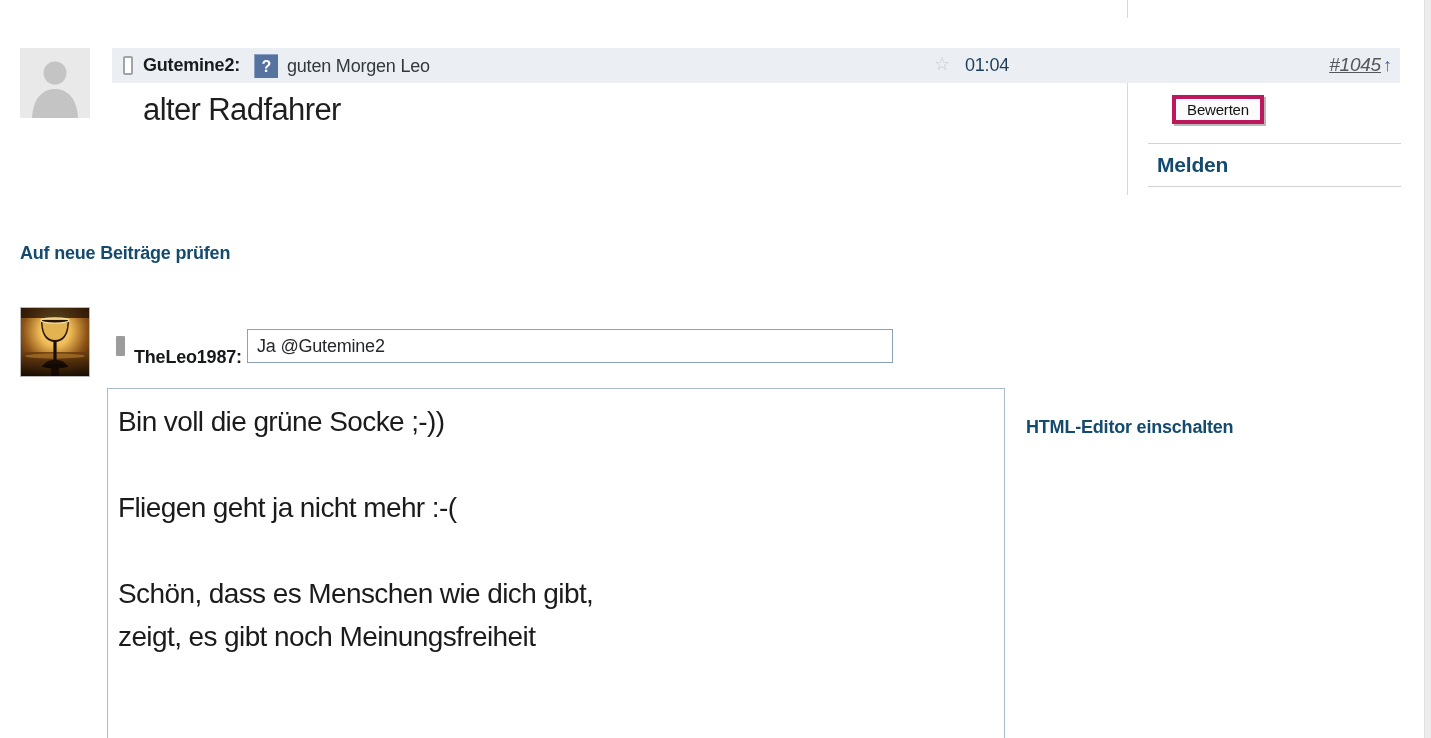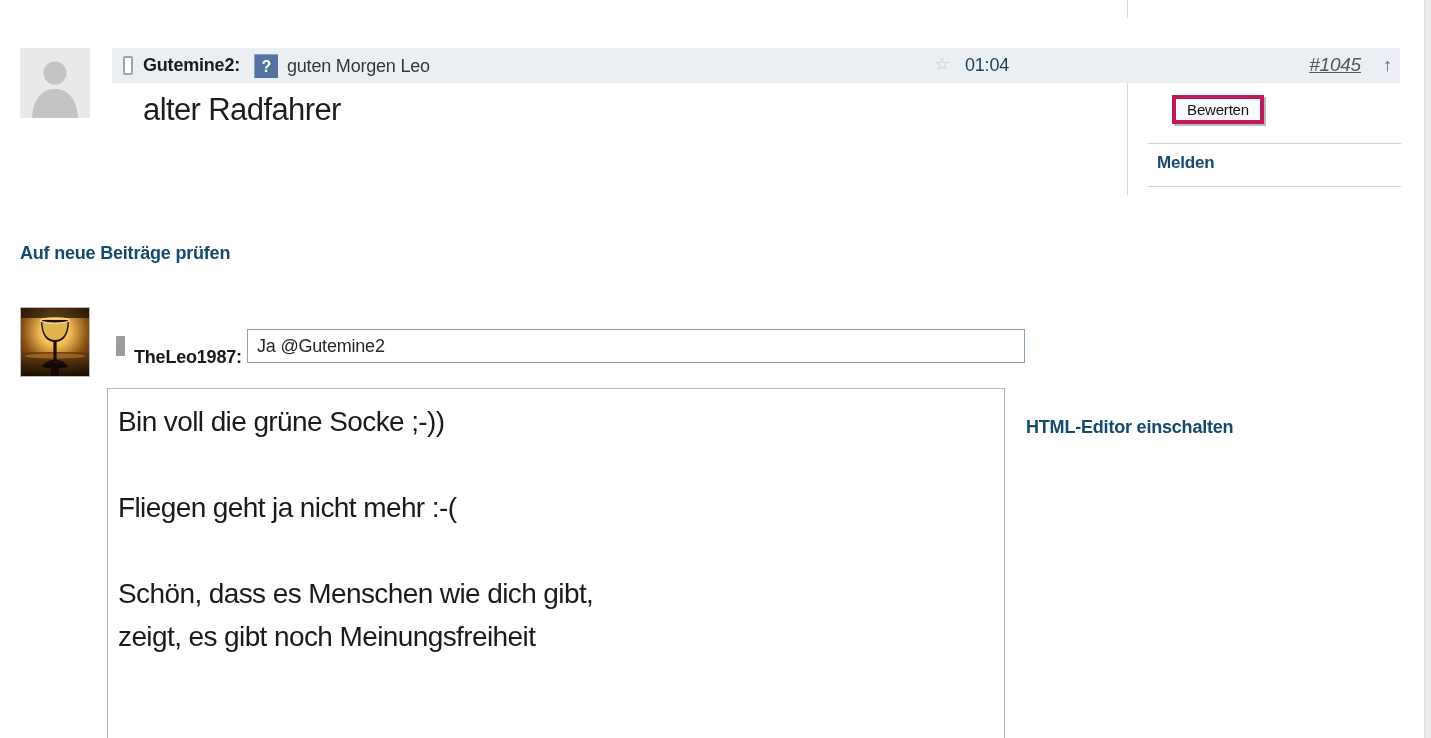--- a/index.html
+++ b/index.html
@@ -42,21 +42,21 @@
   .star{
     position:absolute;left:822px;top:5px;
     font-size:18px;color:#c6c9cc;cursor:pointer;
   }
   .c1-time{
     position:absolute;left:853px;top:7px;
     font-size:18px;color:#1d3d5b;letter-spacing:-0.2px;
   }
   .postnum-wrap{
     position:absolute;right:8px;top:6px;
-    display:flex;align-items:center;gap:22px;
+    display:flex;align-items:center;gap:2px;
   }
   .postnum{
     font-size:19px;font-style:italic;color:#54585c;
     text-decoration:underline;letter-spacing:-0.2px;cursor:pointer;
   }
   .uparrow{font-size:18px;color:#4f5b9b;cursor:pointer;}
   .c1-body{
     left:143px;top:90px;
     font-size:31px;color:#1e1e1e;letter-spacing:-0.6px;line-height:40px;
   }
@@ -71,21 +71,21 @@
     box-shadow:2px 2px 0 #b9b9b9;
     font-family:Liberation Sans, sans-serif;
     font-size:15px;color:#131313;letter-spacing:-0.2px;
     cursor:pointer;
   }
   .hr{left:1148px;width:253px;height:1px;background:#d2d2d2;}
   .hr.h1{top:143px;}
   .hr.h2{top:186px;}
   .report-link{
     left:1157px;top:153px;
-    font-size:17px;font-weight:bold;color:#134a6e;
+    font-size:21px;font-weight:bold;color:#134a6e;
     letter-spacing:-0.2px;cursor:pointer;
   }
 
   
   .check-link{
     left:20px;top:243px;
     font-size:18px;font-weight:bold;color:#134a6e;
     letter-spacing:-0.2px;cursor:pointer;
   }
 
@@ -93,21 +93,21 @@
   .avatar2{left:20px;top:307px;width:70px;height:70px;border:1px solid #b9b9b9;box-sizing:border-box;}
   .status-solid{
     left:116px;top:336px;width:9px;height:20px;
     background:#9c9c9c;border-radius:1px;
   }
   .r-author{
     left:134px;top:347px;
     font-size:18px;font-weight:bold;color:#16191c;letter-spacing:-0.2px;
   }
   .subject-input{
-    left:247px;top:329px;width:778px;height:34px;
+    left:247px;top:329px;width:646px;height:34px;
     box-sizing:border-box;
     border:1px solid #8ba1b5;background:#fff;
     padding:0 9px;
     font-family:"Liberation Sans",sans-serif;
     font-size:18px;color:#26292c;letter-spacing:-0.2px;
   }
   .body-textarea{
     left:107px;top:388px;width:898px;height:372px;
     box-sizing:border-box;
     border:1px solid #a8bccb;background:#fff;

